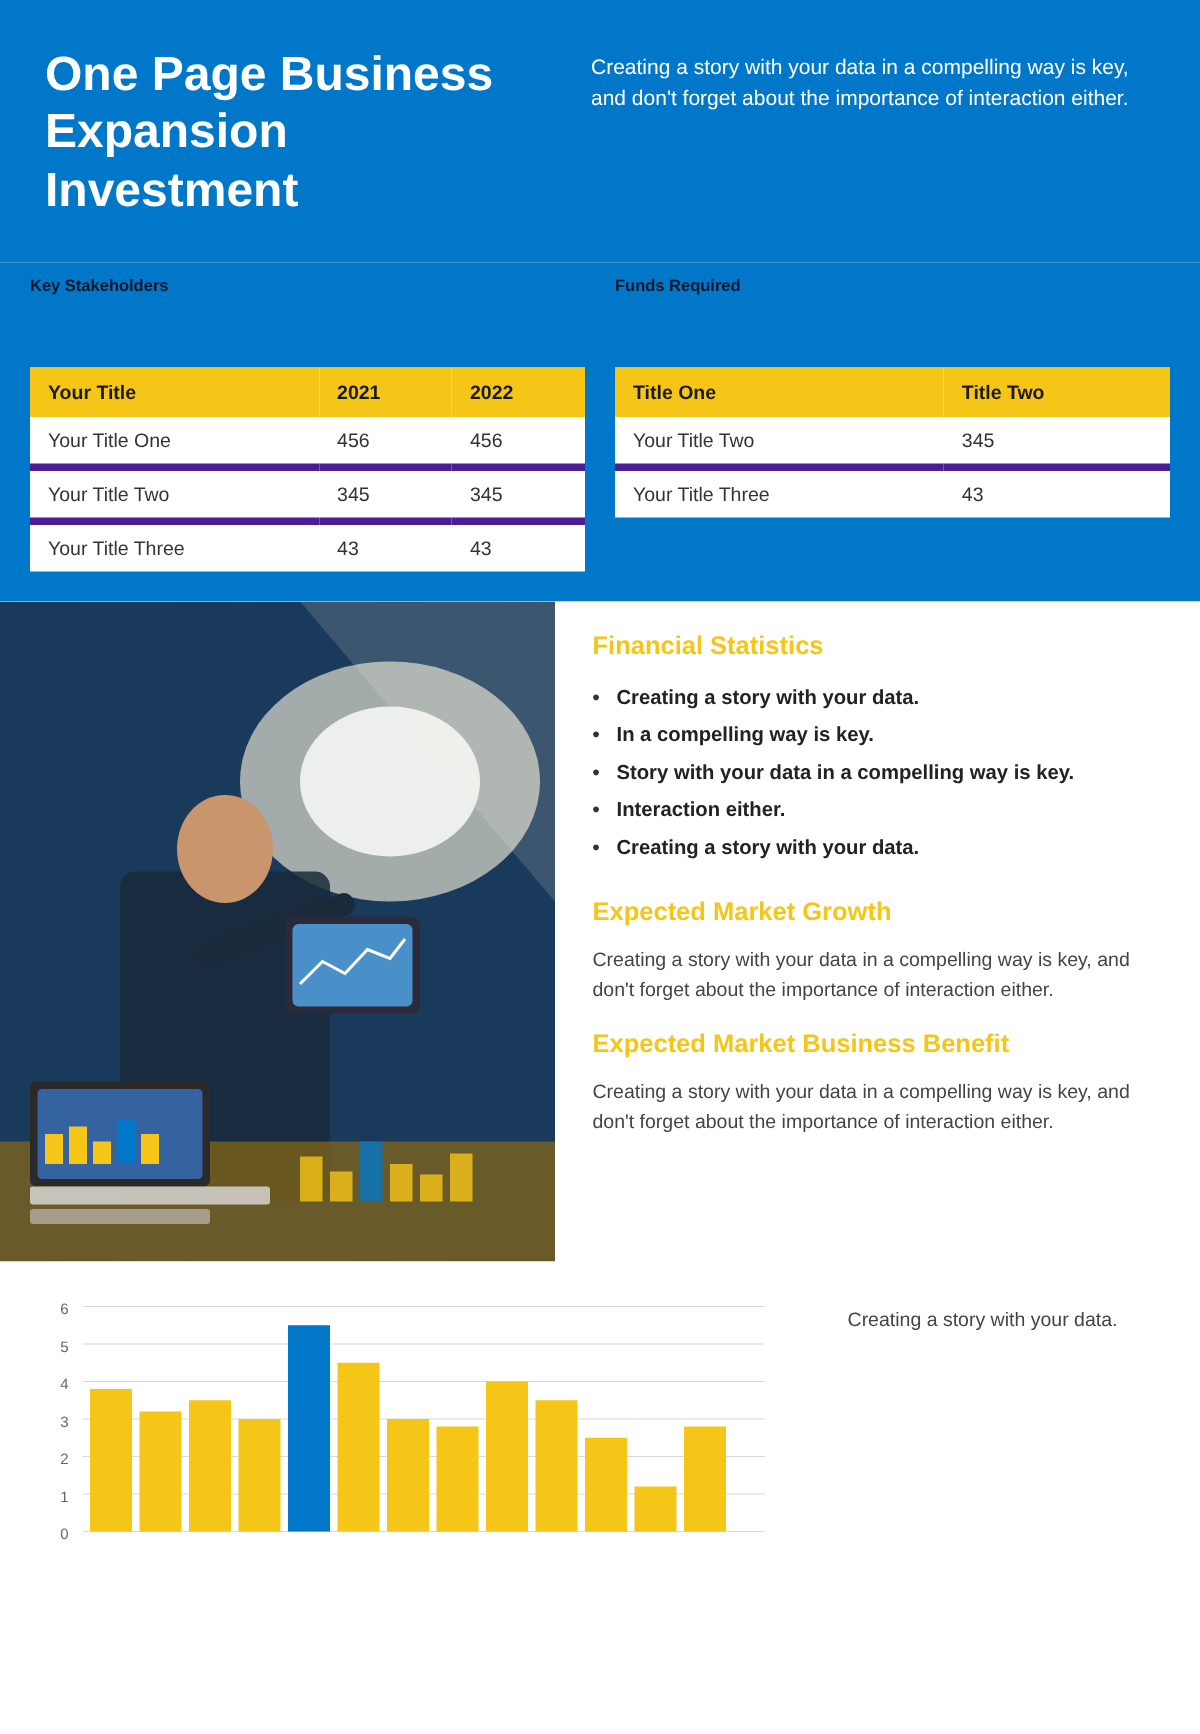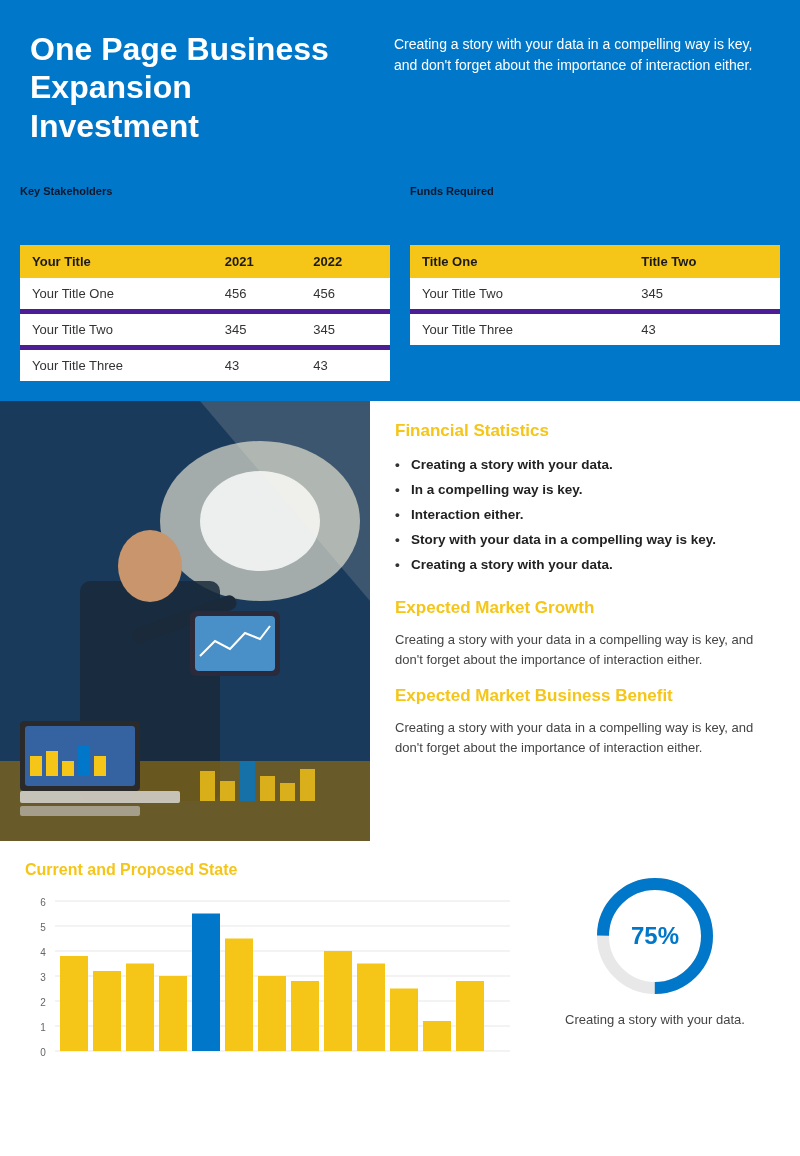--- a/index.html
+++ b/index.html
@@ -301,37 +301,36 @@
         <polygon points="200,0 370,0 370,200" fill="#fff8dc" opacity="0.15"></polygon>
       </svg>
     </div>
   </div>
 
   <div class="right-block">
     <div class="section-heading">Financial Statistics</div>
     <ul class="bullet-list" id="bullet-list">
     <li>Creating a story with your data.</li>
         <li>In a compelling way is key.</li>
+        <li>Story with your data in a compelling way is key.</li>
         <li>Interaction either.</li>
-        <li>Story with your data in a compelling way is key.</li>
         <li>Creating a story with your data.</li>
       </ul>
 
     <div class="section-heading">Expected Market Growth</div>
     <div class="section-body-text">Creating a story with your data in a compelling way is key, and don't forget about the importance of interaction either.</div>
 
     <div class="section-heading">Expected Market Business Benefit</div>
     <div class="section-body-text">Creating a story with your data in a compelling way is key, and don't forget about the importance of interaction either.</div>
   </div>
 </div>
 
 <div class="bottom-section">
 
   <div class="chart-block">
-    <div class="chart-title">Current and Proposed State</div>
     <svg class="bar-chart" viewBox="0 0 490 180" xmlns="http://www.w3.org/2000/svg">
 
       <text x="18" y="165" font-size="10" fill="#666" text-anchor="middle">0</text>
       <text x="18" y="140" font-size="10" fill="#666" text-anchor="middle">1</text>
       <text x="18" y="115" font-size="10" fill="#666" text-anchor="middle">2</text>
       <text x="18" y="90" font-size="10" fill="#666" text-anchor="middle">3</text>
       <text x="18" y="65" font-size="10" fill="#666" text-anchor="middle">4</text>
       <text x="18" y="40" font-size="10" fill="#666" text-anchor="middle">5</text>
       <text x="18" y="15" font-size="10" fill="#666" text-anchor="middle">6</text>
 
@@ -365,26 +364,15 @@
 
       <rect x="365" y="97.5" width="28" height="62.5" fill="#f5c518"></rect>
 
       <rect x="398" y="130" width="28" height="30" fill="#f5c518"></rect>
 
       <rect x="431" y="90" width="28" height="70" fill="#f5c518"></rect>
     </svg>
   </div>
 
   <div class="donut-block">
-    <div class="donut-container">
-      <svg class="donut-svg" viewBox="0 0 130 130" xmlns="http://www.w3.org/2000/svg">
-
-        <circle cx="65" cy="65" r="52" fill="none" stroke="#e8e8e8" stroke-width="12"></circle>
-
-        <circle cx="65" cy="65" r="52" fill="none" stroke="#0077c8" stroke-width="12" stroke-dasharray="245 81.7" stroke-dashoffset="81.7" transform="rotate(-90 65 65)"></circle>
-
-        <circle cx="65" cy="65" r="40" fill="#fff"></circle>
-      </svg>
-      <div class="donut-percent">75%</div>
-    </div>
     <div class="donut-caption">Creating a story with your data.</div>
   </div>
 </div>
 
 </body></html>

